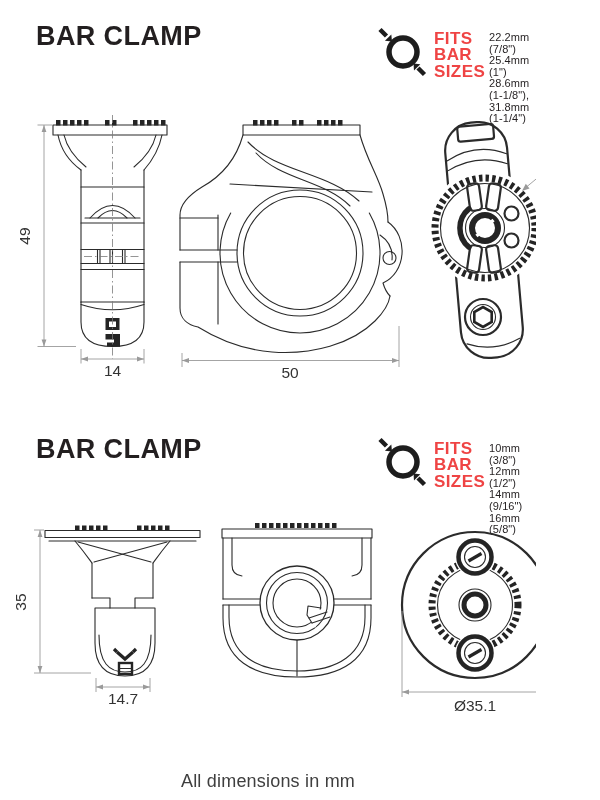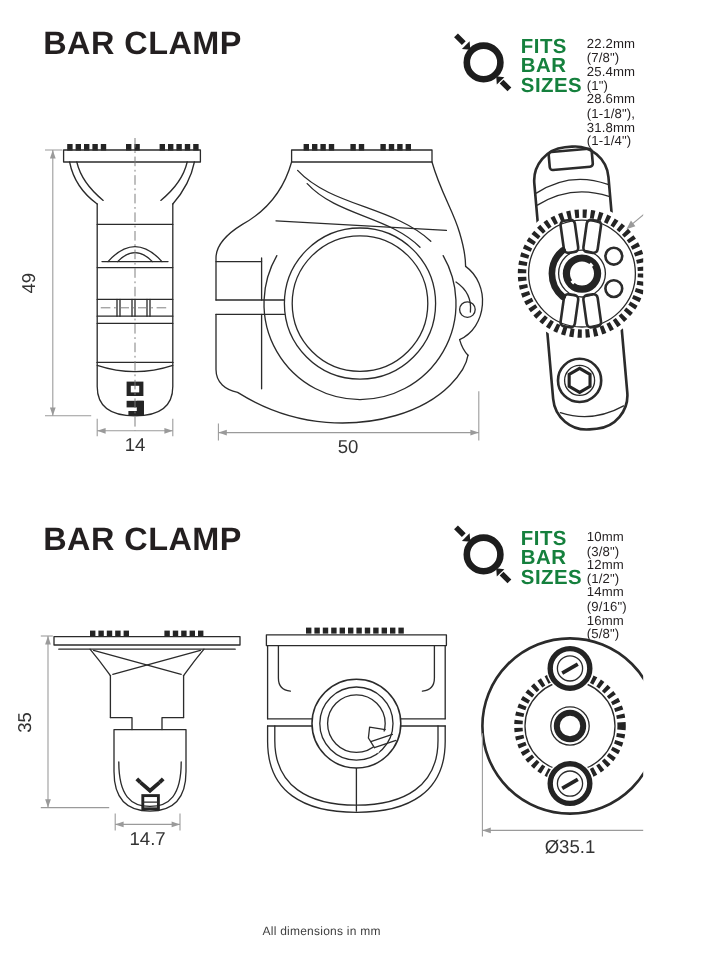--- a/index.html
+++ b/index.html
@@ -4,26 +4,26 @@
 <style>
   html,body{margin:0;padding:0;background:#ffffff;}
   .sheet{position:relative;width:536px;height:800px;background:#ffffff;overflow:hidden;
          font-family:"Liberation Sans",sans-serif;color:#231f20;}
   .title{position:absolute;left:36px;font-weight:700;font-size:27px;line-height:25px;
          letter-spacing:.4px;color:#231f20;}
   .title-medium{top:24px;}
   .title-small{top:437px;}
   .fits-icon{position:absolute;left:376px;}
   .fits-label{position:absolute;left:434px;font-weight:700;font-size:17px;line-height:16.3px;
-              letter-spacing:.4px;color:#15803d;}
+              letter-spacing:.4px;color:#ef4444;}
   .fits-sizes{position:absolute;left:489px;font-size:11px;line-height:11.6px;color:#231f20;
               letter-spacing:.1px;}
   .view{position:absolute;}
   .footnote{position:absolute;left:0;top:771px;width:100%;text-align:center;
-            font-size:10px;color:#3f3f3f;letter-spacing:.2px;}
+            font-size:18px;color:#3f3f3f;letter-spacing:.2px;}
   svg .o{fill:none;stroke:#2b2b2b;stroke-width:1.1;stroke-linecap:round;stroke-linejoin:round;}
   svg .o2{fill:none;stroke:#2b2b2b;stroke-width:2.2;stroke-linecap:round;stroke-linejoin:round;}
   svg .blk{fill:#242424;stroke:none;}
   svg .wht{fill:#ffffff;stroke:none;}
   svg .teeth{fill:none;stroke:#242424;stroke-width:7;}
   svg .dim{fill:none;stroke:#9a9a9a;stroke-width:0.9;}
   svg .dimf{fill:#9a9a9a;stroke:none;}
   svg .cl{fill:none;stroke:#7a7a7a;stroke-width:0.8;stroke-dasharray:8 3 1.5 3;}
   svg .dtext{font-family:"Liberation Sans",sans-serif;font-size:15.5px;fill:#333333;}
 </style>

